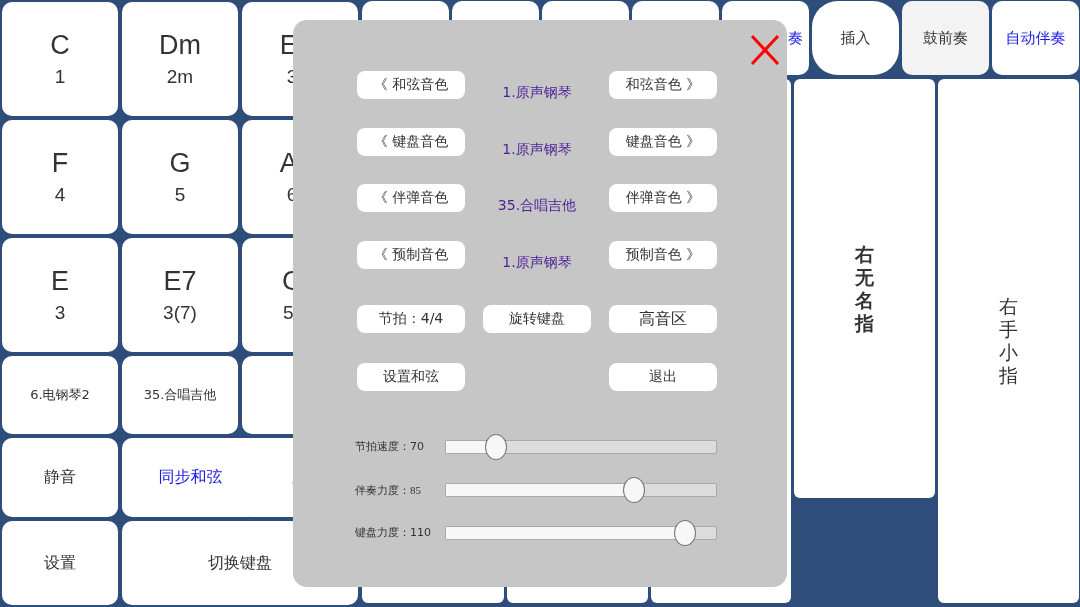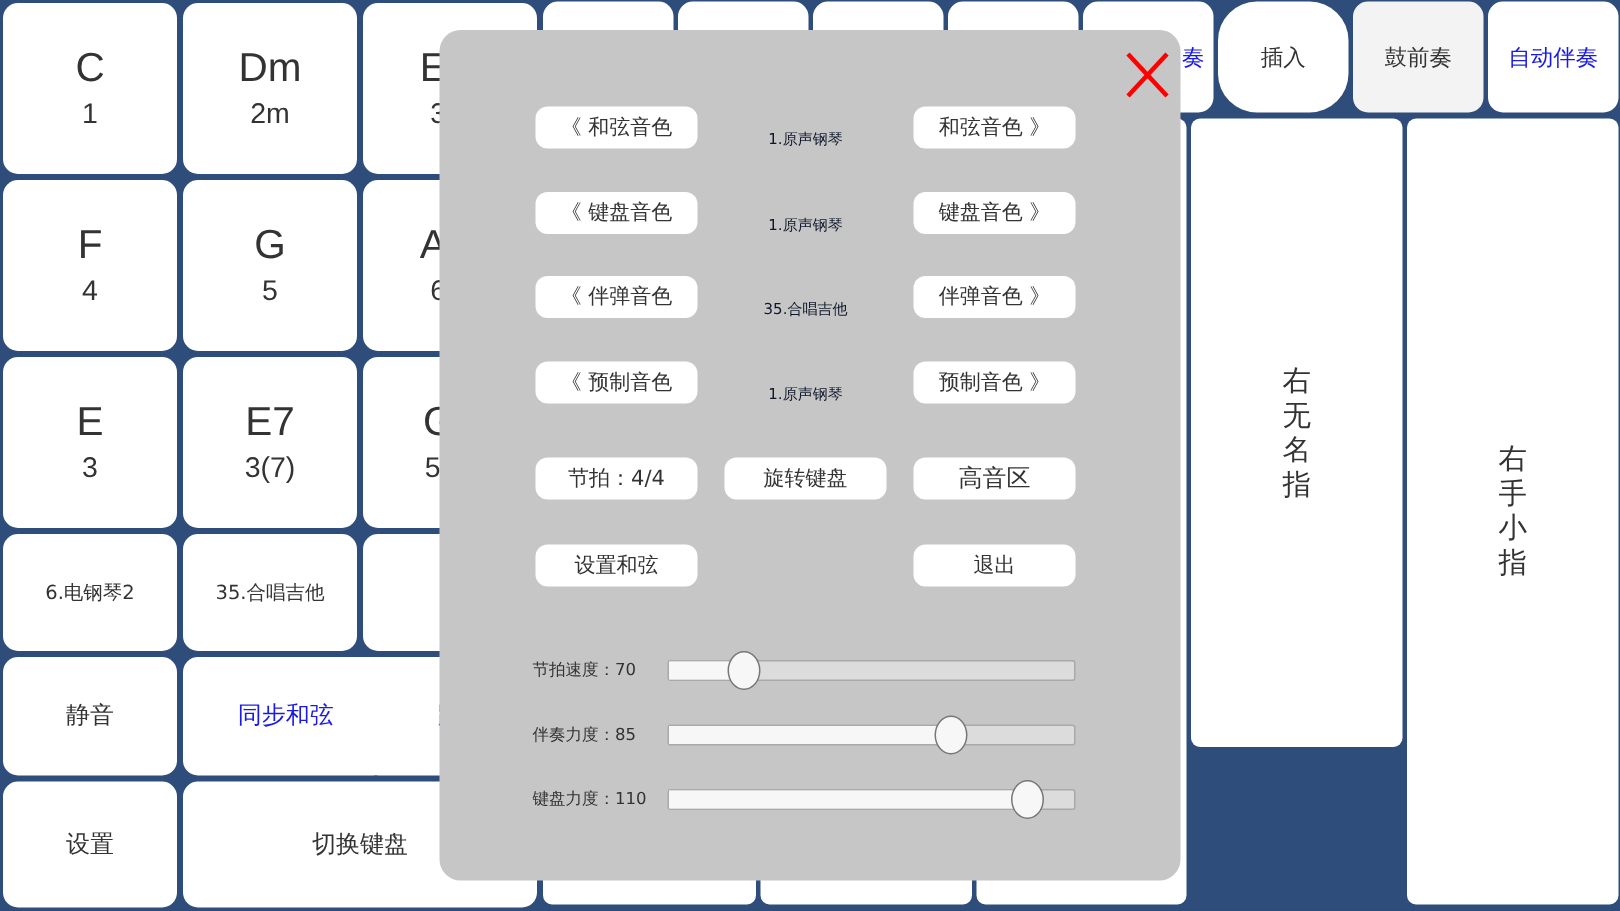--- a/index.html
+++ b/index.html
@@ -53,21 +53,21 @@
     width: 108px; height: 28px;
     background: #fff;
     border-radius: 8px;
     display: flex; align-items: center; justify-content: center;
     font-size: 14px; color: #333;
   }
   .dval {
     position: absolute;
     width: 120px; height: 44px;
     display: flex; align-items: center; justify-content: center;
-    font-size: 10px; color: #0f172a;
+    font-size: 14px; color: #4c1d95;
   }
   .dbtn.big { font-size: 16px; }
   .slider-label {
     position: absolute;
     left: 62px;
     font-size: 11px; color: #333;
     height: 18px; line-height: 18px;
   }
   .slider {
     position: absolute;
@@ -192,21 +192,21 @@
 <div>
   <div class="cell" style="left:362px;top:79px;width:142px;height:524px;border-radius:6px;">
     <span class="vertical-label"></span>
   </div>
   <div class="cell" style="left:507px;top:79px;width:141px;height:524px;border-radius:6px;">
     <span class="vertical-label"></span>
   </div>
   <div class="cell" style="left:651px;top:79px;width:140px;height:524px;border-radius:6px;">
     <span class="vertical-label"></span>
   </div>
-  <div class="cell" style="left:794px;top:79px;width:141px;height:419px;border-radius:6px;">
+  <div class="cell" style="left:794px;top:79px;width:141px;height:419px;border-radius:6px;font-weight:bold;">
     <span class="vertical-label">右无名指</span>
   </div>
   <div class="cell" style="left:938px;top:79px;width:141px;height:524px;border-radius:6px;">
     <span class="vertical-label">右手小指</span>
   </div>
 </div>
 
 <div class="dialog">
   <div class="close-x">
     <svg width="32" height="34" viewBox="0 0 32 34">
@@ -237,21 +237,21 @@
 
   <div class="dbtn" style="left:64px;top:343px;">设置和弦</div>
   <div class="dbtn" style="left:316px;top:343px;">退出</div>
 
   <div class="slider-label" style="top:418px;">节拍速度：70</div>
   <div class="slider" style="top:420px;">
     <div class="fill" style="width:18.5%;"></div>
     <div class="thumb" style="left:calc(18.5% - 11px);"></div>
   </div>
 
-  <div class="slider-label" style="top:461px;">伴奏力度：85</div>
+  <div class="slider-label" style="top:461px;font-family:Liberation Serif, serif;">伴奏力度：85</div>
   <div class="slider" style="top:463px;">
     <div class="fill" style="width:69.5%;"></div>
     <div class="thumb" style="left:calc(69.5% - 11px);"></div>
   </div>
 
   <div class="slider-label" style="top:504px;">键盘力度：110</div>
   <div class="slider" style="top:506px;">
     <div class="fill" style="width:88.5%;"></div>
     <div class="thumb" style="left:calc(88.5% - 11px);"></div>
   </div>

